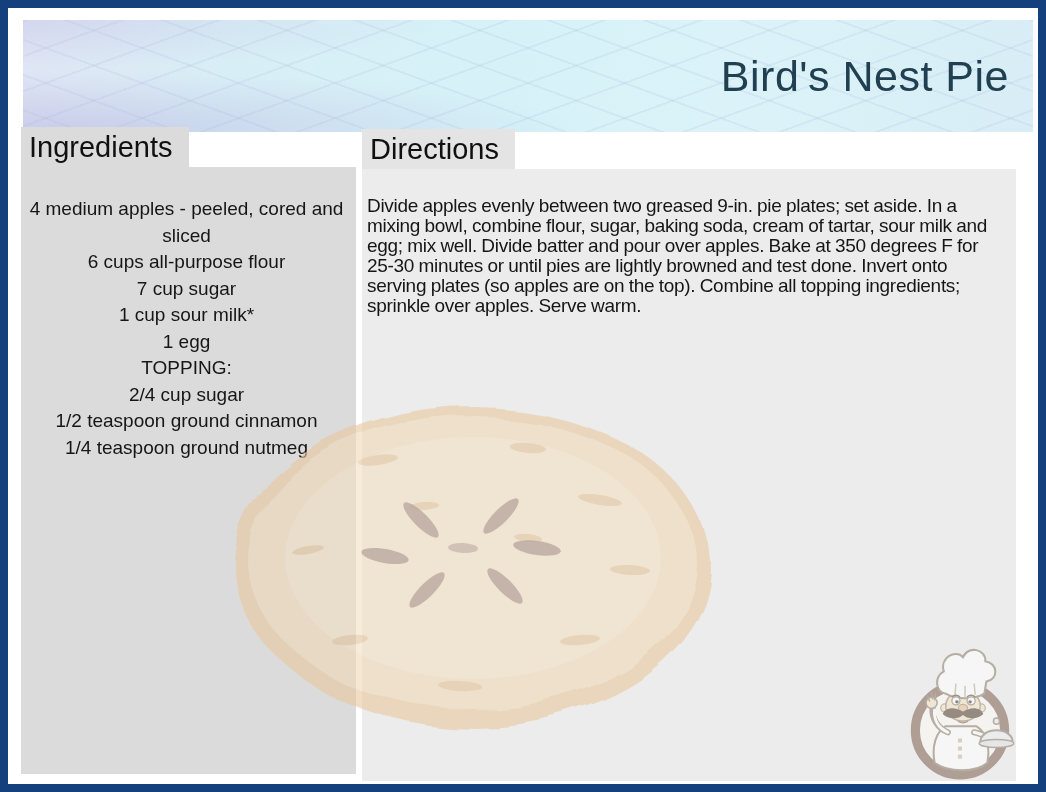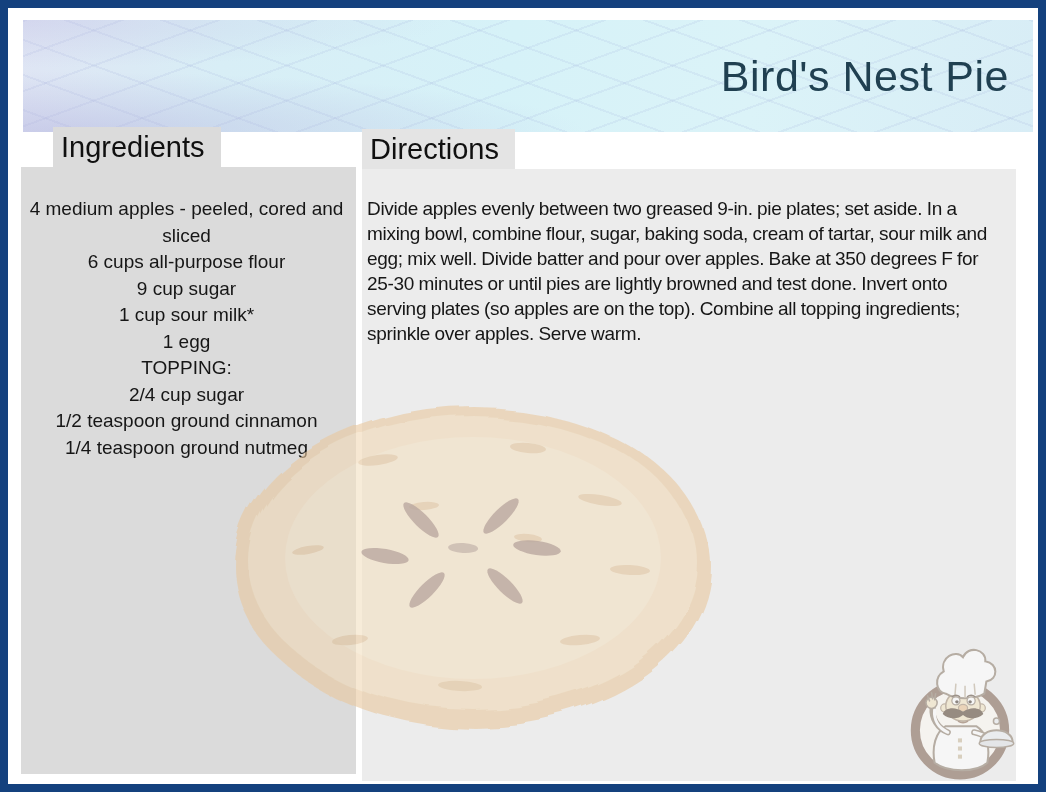--- a/index.html
+++ b/index.html
@@ -41,35 +41,35 @@
   .col-heading{
     display:inline-block;
     font-size:29px;
     line-height:36px;
     color:#101010;
     padding:2px 16px 2px 8px;
   }
   .col-body{color:#161616;}
 
   .col-ingredients{left:13px;top:119px;width:335px;}
-  .col-ingredients .col-heading{background:var(--ingredients-bg);margin-left:32px;}
+  .col-ingredients .col-heading{background:var(--ingredients-bg);}
   .col-ingredients .col-body{
     background:var(--ingredients-bg);
     width:335px;height:607px;
     padding:29px 8px 0 4px;
     font-size:19px;line-height:26.5px;text-align:center;
   }
 
   .col-directions{left:354px;top:121px;width:654px;}
   .col-directions .col-heading{background:var(--heading-bg-dir);}
   .col-directions .col-body{
     background:var(--directions-bg);
     width:654px;height:612px;
     padding:27px 12px 0 5px;
-    font-size:19px;line-height:25px;
+    font-size:19px;line-height:20px;
     letter-spacing:-0.3px;word-spacing:-0.5px;
   }
 
   
   .pie-watermark{
     position:absolute;left:220px;top:390px;width:490px;height:336px;
     z-index:5;pointer-events:none;
   }
   .chef-logo{
     position:absolute;left:898px;top:633px;width:112px;height:142px;
@@ -84,21 +84,21 @@
 
     <div class="header">
       <div class="page-title">Bird's Nest Pie</div>
     </div>
 
     <div class="col col-ingredients">
       <div class="col-heading">Ingredients</div>
       <div class="col-body">
         <div>4 medium apples - peeled, cored and sliced</div>
         <div>6 cups all-purpose flour</div>
-        <div>9 cup sugar</div>
+        <div>7 cup sugar</div>
         <div>1 cup sour milk*</div>
         <div>1 egg</div>
         <div>TOPPING:</div>
         <div>2/4 cup sugar</div>
         <div>1/2 teaspoon ground cinnamon</div>
         <div>1/4 teaspoon ground nutmeg</div>
       </div>
     </div>
 
     <div class="col col-directions">

